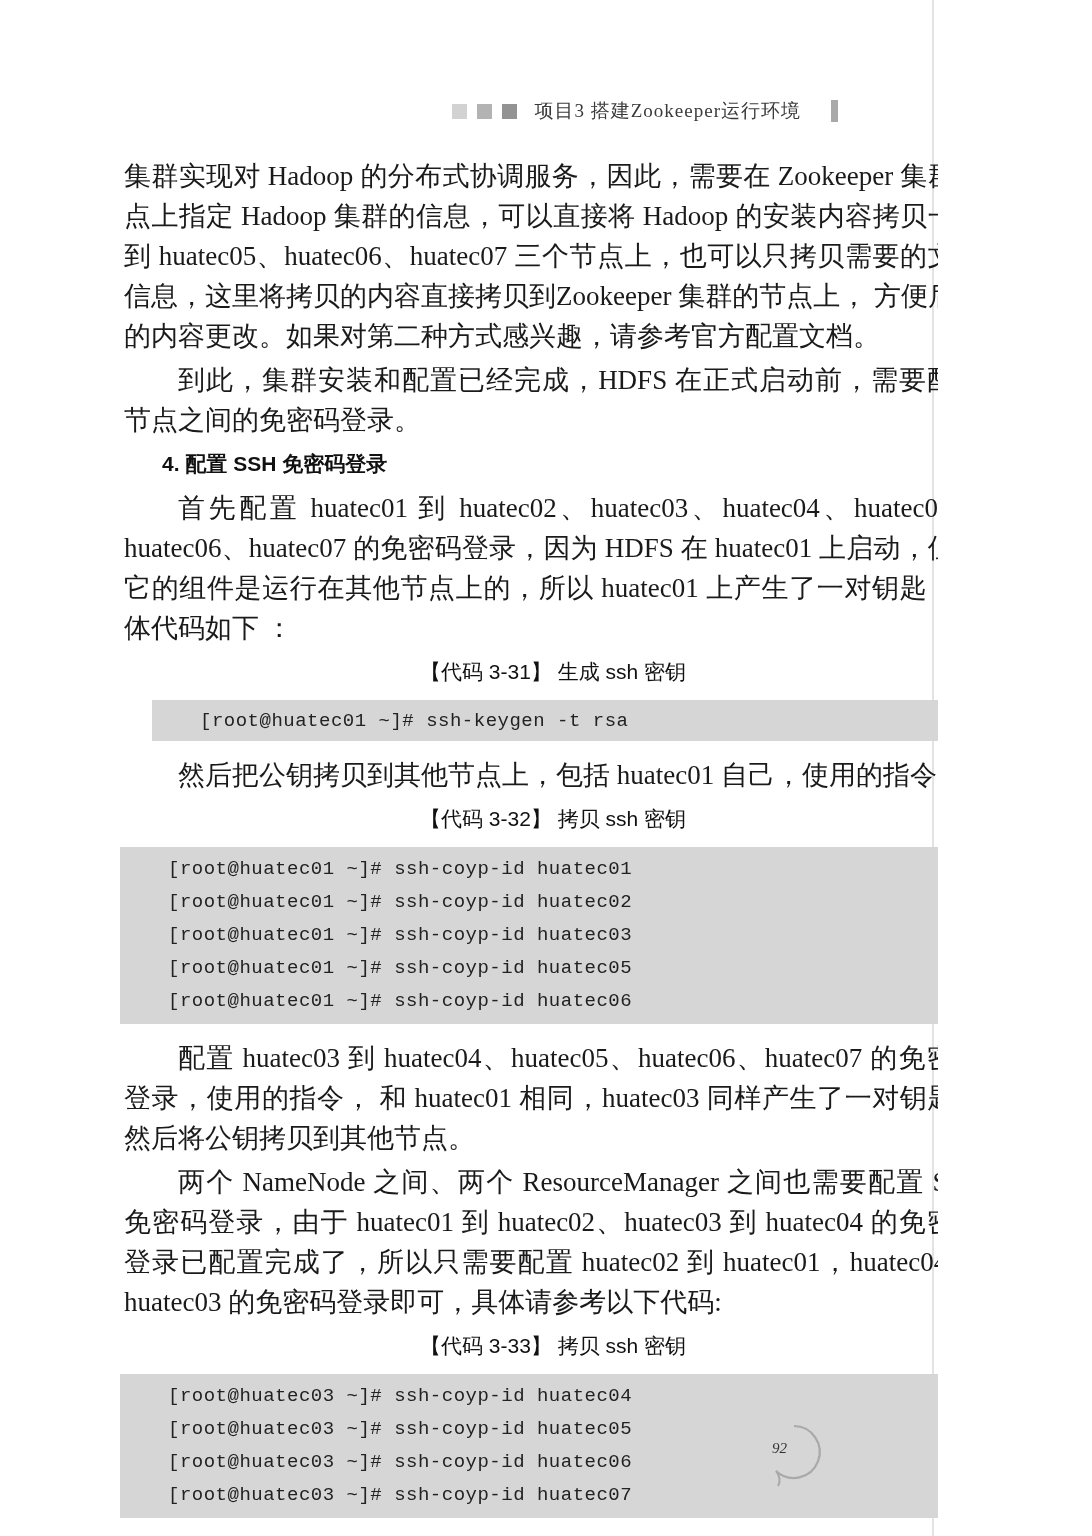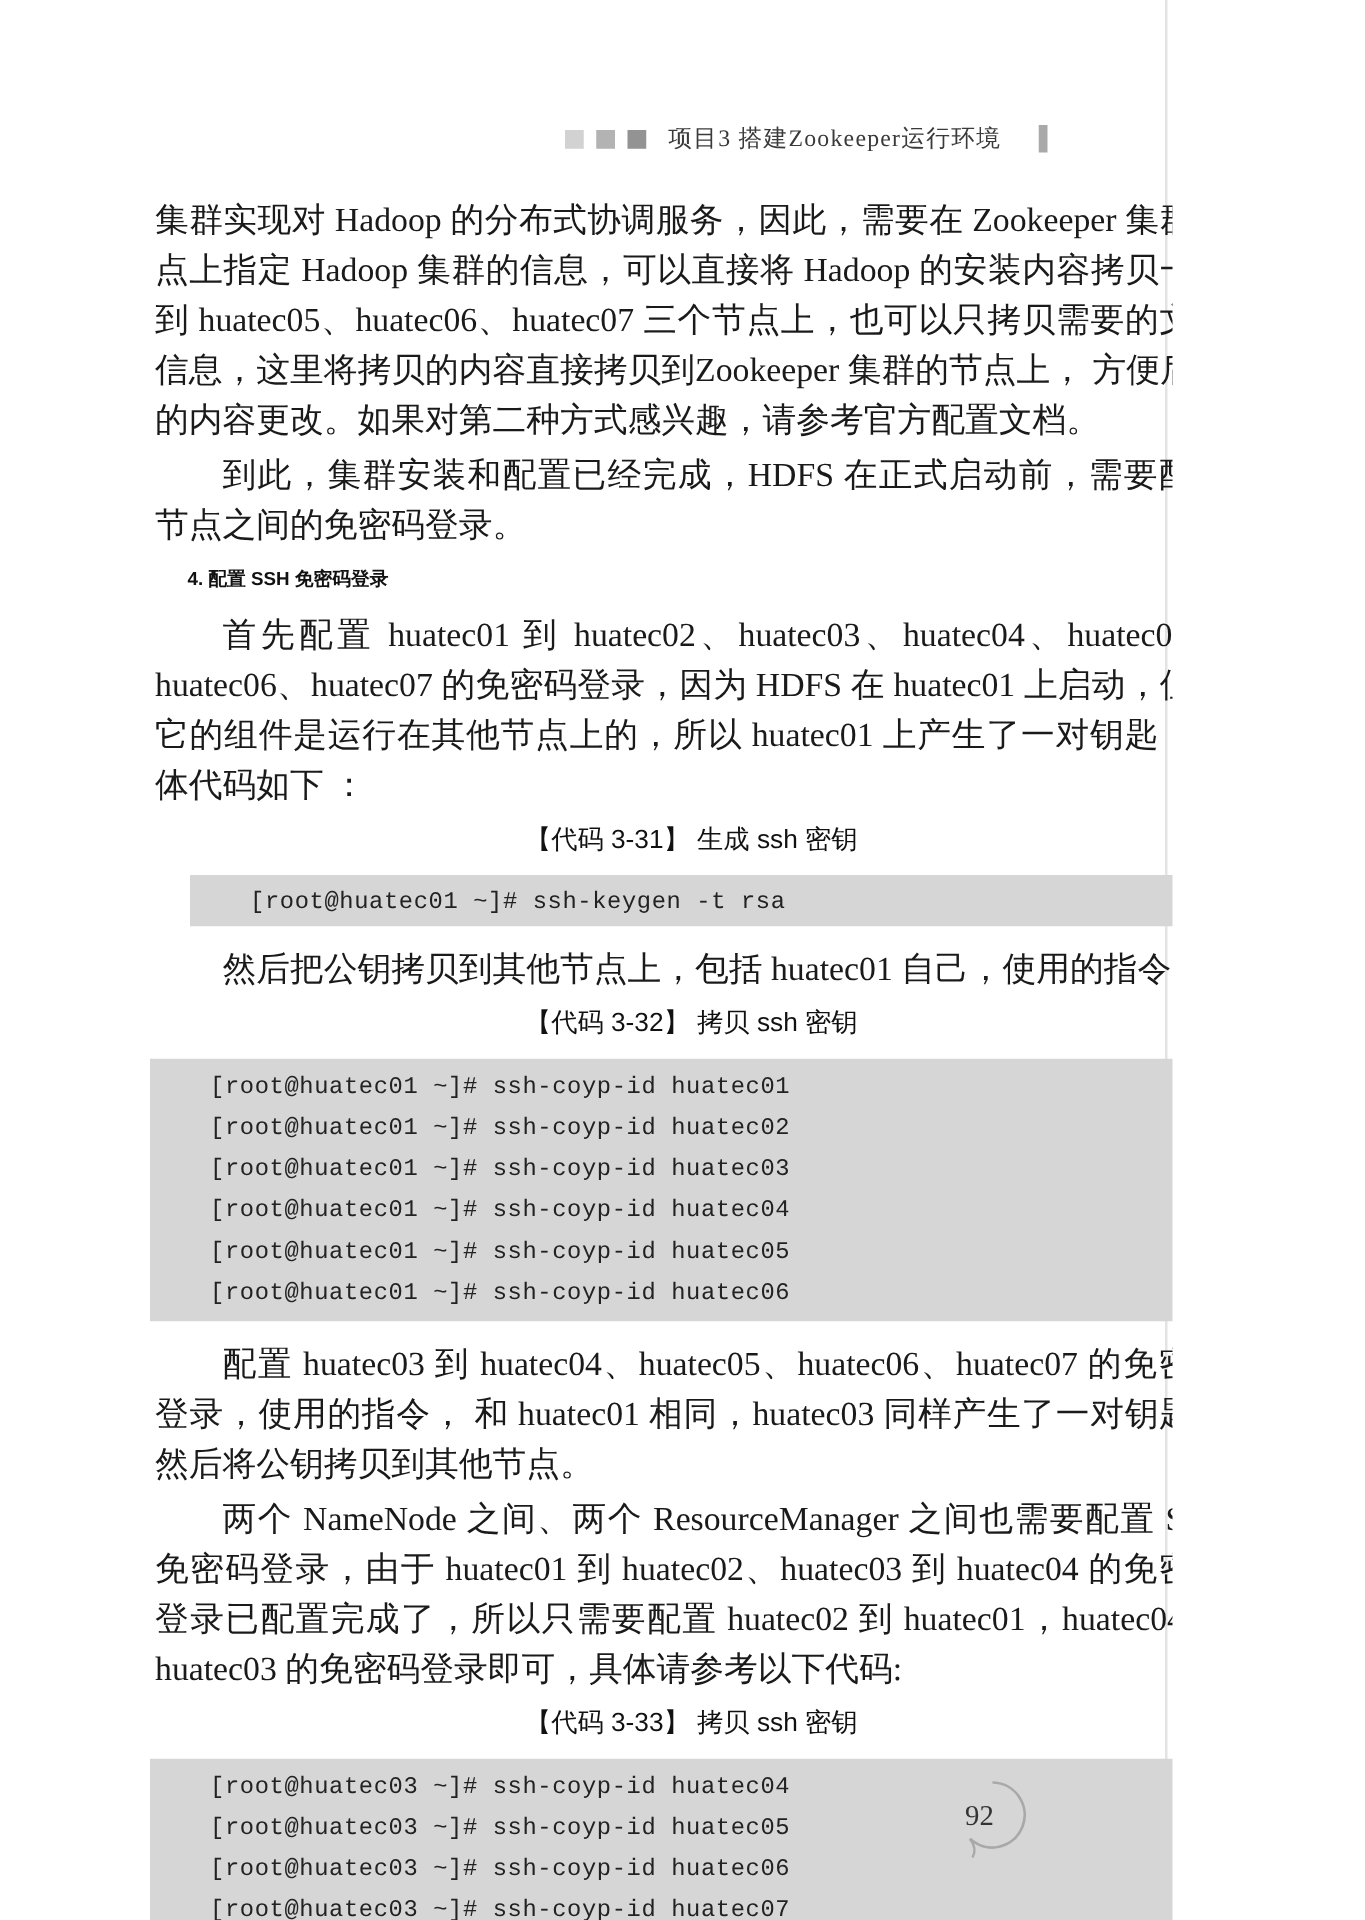--- a/index.html
+++ b/index.html
@@ -69,21 +69,21 @@
     line-height: 40px;
     text-align: justify;
     text-indent: 2em;
   }
   .para.no-indent { text-indent: 0; }
 
   .section-heading {
     margin: 3px 0 2px 0;
     font-family: "Liberation Sans", "DejaVu Sans", sans-serif;
     font-weight: 700;
-    font-size: 15px;
+    font-size: 21px;
     line-height: 40px;
     text-indent: 2em;
     color: #111;
   }
 
   .code-caption {
     margin: 6px 0 4px 0;
     text-align: center;
     font-family: "Liberation Sans", "DejaVu Sans", sans-serif;
     font-weight: 400;
@@ -115,23 +115,24 @@
   }
   .page-number-wrap svg {
     position: absolute;
     right: 0;
     top: 0;
   }
   .page-number {
     position: absolute;
     left: 12px;
     top: 16px;
-    font-size: 23px;
+    font-size: 15px;
     color: #333;
     font-family: "Liberation Serif", serif;
+    font-style: italic;
   }
 </style>
 </head>
 <body>
 
 <div class="page">
 
   <div class="page-edge"></div>
 
   <div class="header">
@@ -159,21 +160,20 @@
     </div>
 
     <p class="para">然后把公钥拷贝到其他节点上，包括 huatec01 自己，使用的指令 ：</p>
 
     <div class="code-caption">【代码 3-32】 拷贝 ssh 密钥</div>
 
     <div class="code-block">
       <div class="code-line">[root@huatec01 ~]# ssh-coyp-id huatec01</div>
       <div class="code-line">[root@huatec01 ~]# ssh-coyp-id huatec02</div>
       <div class="code-line">[root@huatec01 ~]# ssh-coyp-id huatec03</div>
-      <div class="code-line">[root@huatec01 ~]# ssh-coyp-id huatec04</div>
       <div class="code-line">[root@huatec01 ~]# ssh-coyp-id huatec05</div>
       <div class="code-line">[root@huatec01 ~]# ssh-coyp-id huatec06</div>
     </div>
 
     <p class="para">配置 huatec03 到 huatec04、huatec05、huatec06、huatec07 的免密码登录，使用的指令， 和 huatec01 相同，huatec03 同样产生了一对钥匙，然后将公钥拷贝到其他节点。</p>
 
     <p class="para">两个 NameNode 之间、两个 ResourceManager 之间也需要配置 SSH 免密码登录，由于 huatec01 到 huatec02、huatec03 到 huatec04 的免密码登录已配置完成了，所以只需要配置 huatec02 到 huatec01，huatec04 到 huatec03 的免密码登录即可，具体请参考以下代码:</p>
 
     <div class="code-caption">【代码 3-33】 拷贝 ssh 密钥</div>
 

